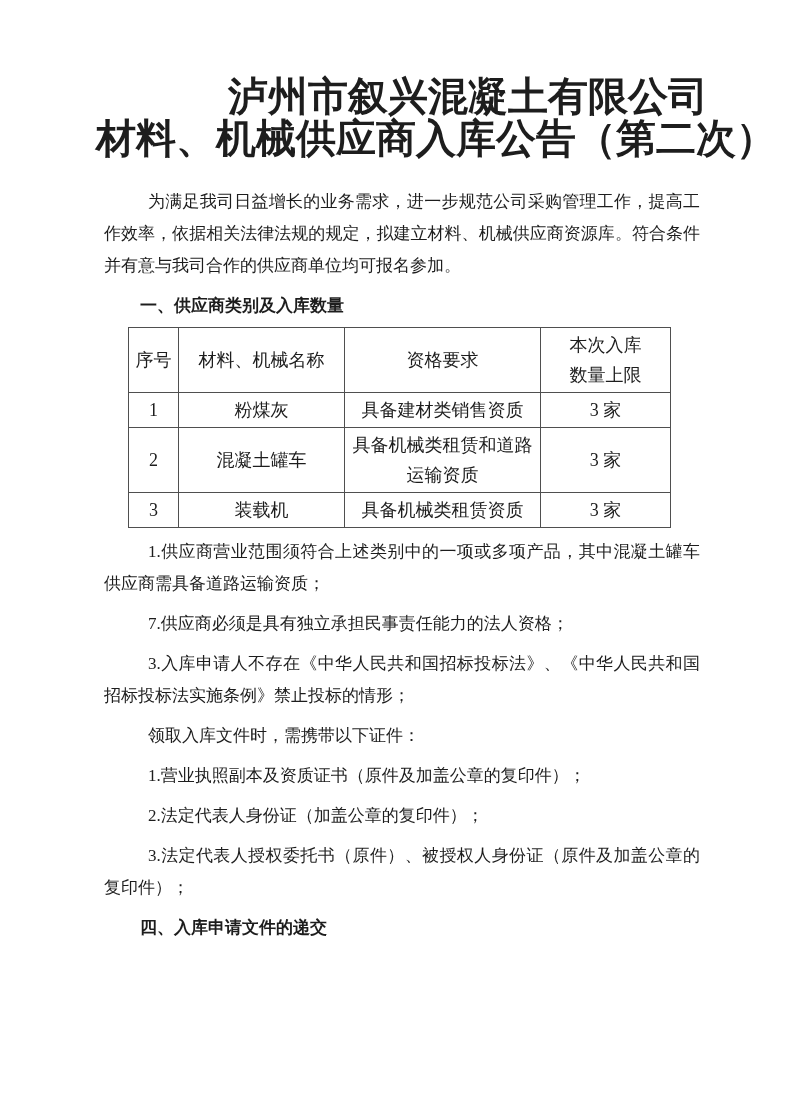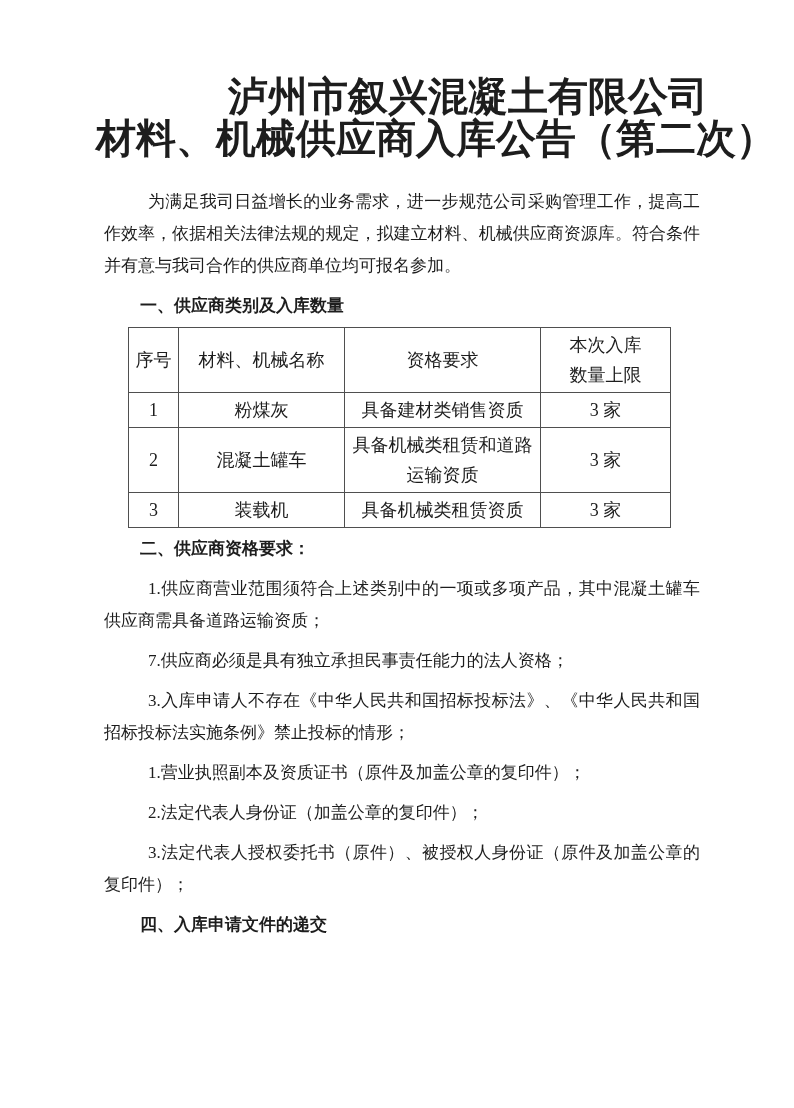--- a/index.html
+++ b/index.html
@@ -121,28 +121,28 @@
       </tr>
       <tr class="single">
         <td>3</td>
         <td>装载机</td>
         <td>具备机械类租赁资质</td>
         <td>3 家</td>
       </tr>
     </tbody>
   </table>
 
-  <h3 class="section-heading">二、供应商资格要求：</h3>
 
   <p class="body-p">1.供应商营业范围须符合上述类别中的一项或多项产品，其中混凝土罐车供应商需具备道路运输资质；</p>
   <p class="body-p">7.供应商必须是具有独立承担民事责任能力的法人资格；</p>
   <p class="body-p">3.入库申请人不存在《中华人民共和国招标投标法》、《中华人民共和国招标投标法实施条例》禁止投标的情形；</p>
 
 
 
+  <p class="body-p">领取入库文件时，需携带以下证件：</p>
 
   <p class="body-p">1.营业执照副本及资质证书（原件及加盖公章的复印件）；</p>
   <p class="body-p">2.法定代表人身份证（加盖公章的复印件）；</p>
   <p class="body-p">3.法定代表人授权委托书（原件）、被授权人身份证（原件及加盖公章的复印件）；</p>
 
   <h3 class="section-heading">四、入库申请文件的递交</h3>
 
 </div>
 
 </body></html>

